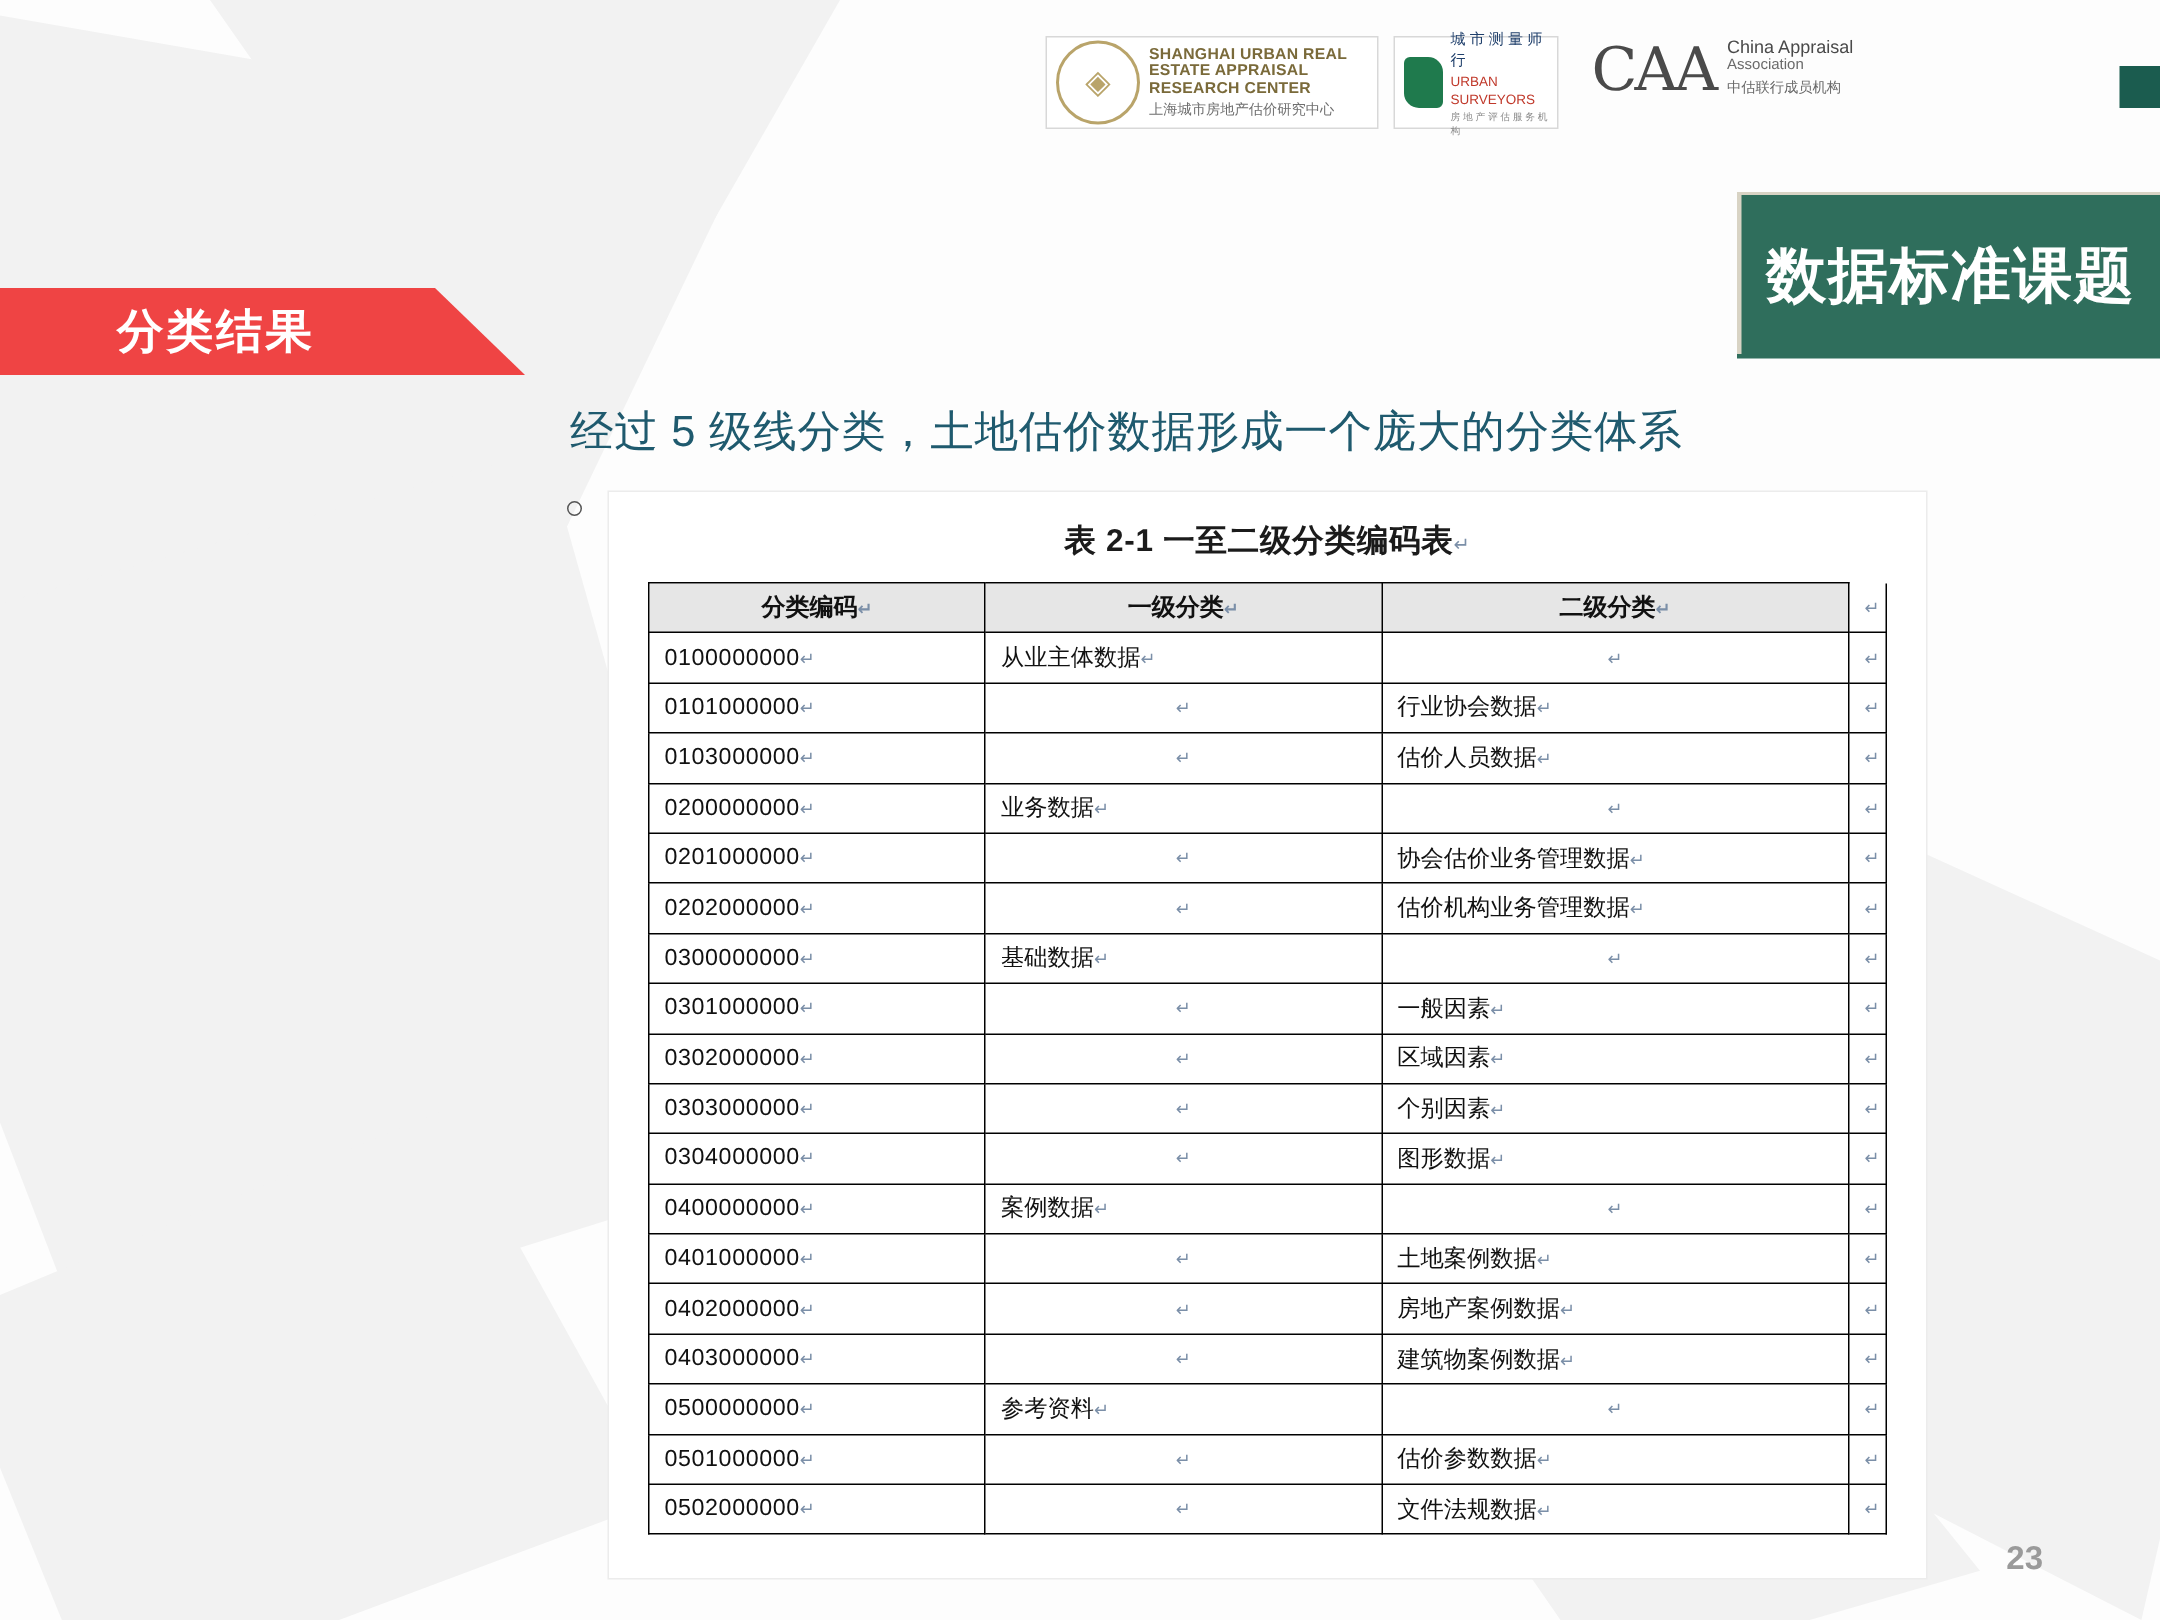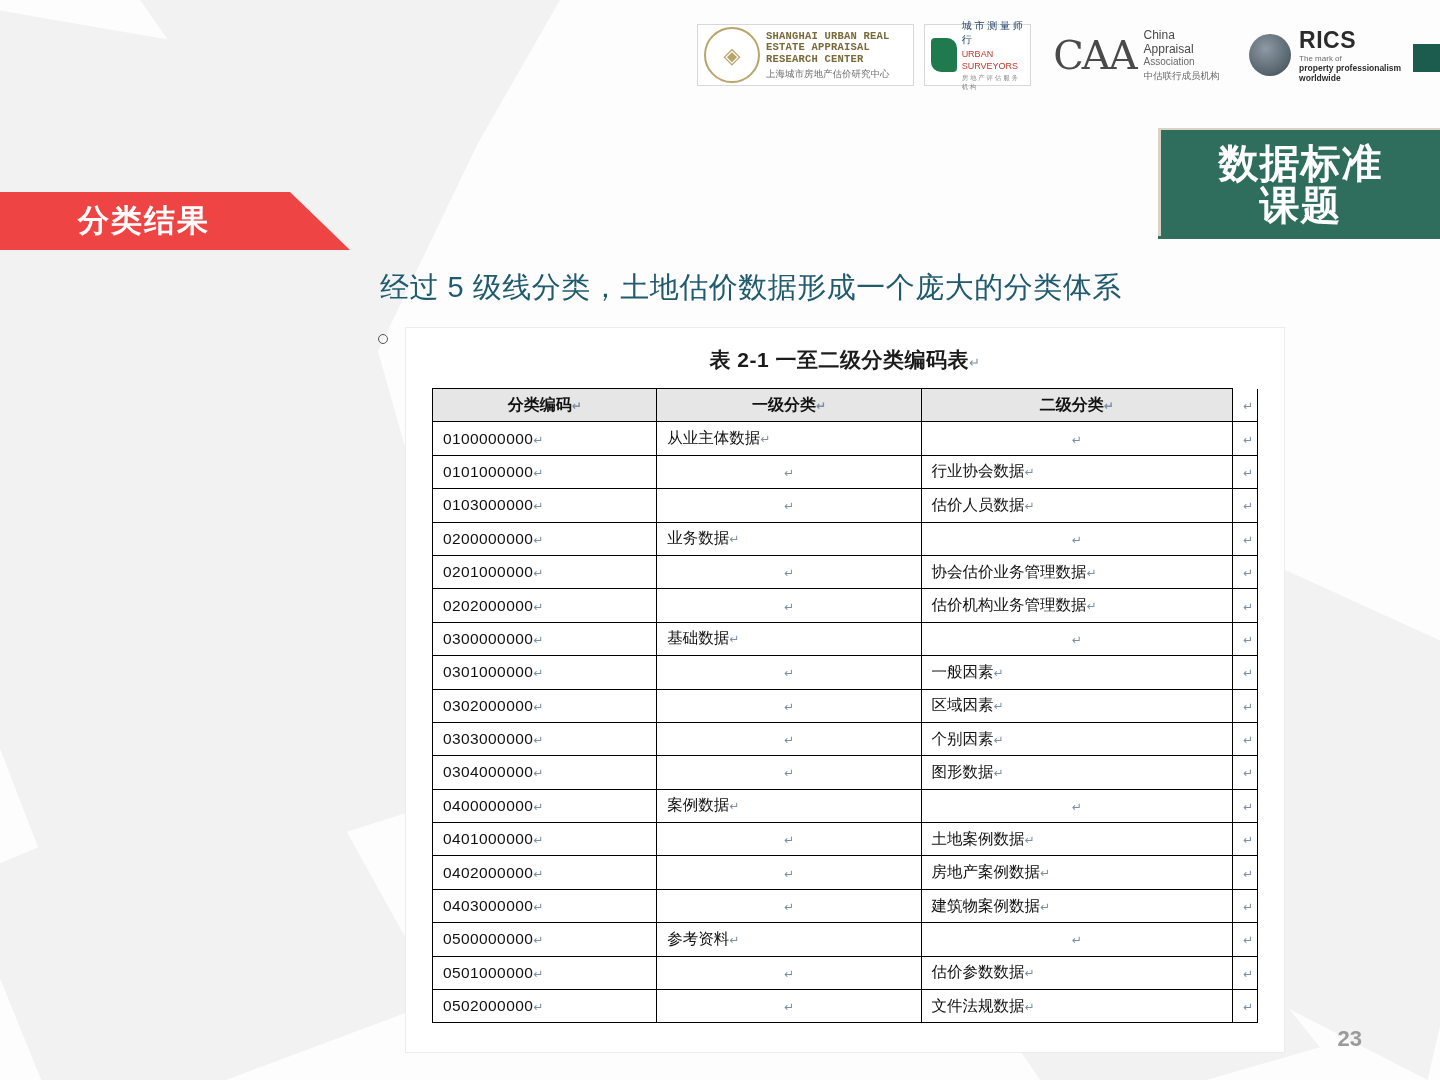--- a/index.html
+++ b/index.html
@@ -91,21 +91,21 @@
     font-family: "DejaVu Serif", serif;
   }
   .logo-1 .txt {
     line-height: 1.12;
   }
   .logo-1 .en {
     font-size: 10.5px;
     color: #7a6a3a;
     font-weight: bold;
     letter-spacing: .2px;
-    font-family: Liberation Mono, monospace;
+    font-family: Liberation Sans, sans-serif;
   }
   .logo-1 .cn {
     font-size: 9.5px;
     color: #6f6f6f;
     margin-top: 3px;
   }
   .logo-2 {
     border: 1px solid #d8d8d8;
     background: #fff;
     padding: 4px 6px;
@@ -118,21 +118,21 @@
     background: #1f7a4d;
     border-radius: 4px 10px 4px 10px;
     margin-right: 5px;
     flex: 0 0 auto;
   }
   .logo-2 .t1 { font-size: 10px; color: #1f3f6b; font-weight: normal; }
   .logo-2 .t2 { font-size: 9px; color: #c0392b; margin-top: 2px; }
   .logo-2 .t3 { font-size: 6.5px; color: #8a8a8a; margin-top: 3px; }
   .logo-3 {
     margin-left: 22px;
-    display: flex; align-items: center; height: 62px;
+    display: flex; height: 62px;
   }
   .logo-3 .caa {
     font-family: "DejaVu Serif", serif;
     font-size: 40px;
     color: #4a4a4a;
     letter-spacing: -2px;
     margin-right: 8px;
   }
   .logo-3 .caa-txt .l1 { font-size: 12px; color: #4a4a4a; }
   .logo-3 .caa-txt .l2 { font-size: 10px; color: #6a6a6a; }
@@ -171,21 +171,21 @@
     position: absolute;
     right: 0px;
     top: 128px;
     width: 282px;
     height: 110px;
     background: #2f6e5c;
     border-left: 3px solid #d8d3c4;
     border-top: 2px solid #d8d3c4;
     box-sizing: border-box;
     display: flex;
-    flex-direction: column;
+    flex-direction: row;
     align-items: center;
     justify-content: center;
     color: #ffffff;
   }
   .green-block .l1,
   .green-block .l2 {
     font-size: 40px;
     font-weight: bold;
     line-height: 1.05;
     letter-spacing: 1px;
@@ -352,28 +352,20 @@
 
   <div class="logo-3">
     <div class="caa">CAA</div>
     <div class="caa-txt">
       <div class="l1">China Appraisal</div>
       <div class="l2">Association</div>
       <div class="l3">中估联行成员机构</div>
     </div>
   </div>
 
-  <div class="logo-4">
-    <div class="globe"></div>
-    <div>
-      <div class="rics">RICS</div>
-      <div class="rics-sub1">The mark of</div>
-      <div class="rics-sub2">property professionalism worldwide</div>
-    </div>
-  </div>
 </div>
 <div class="logo-5"></div>
 
 <div class="green-block">
   <div class="l1">数据标准</div>
   <div class="l2">课题</div>
 </div>
 <div class="green-underline"></div>
 
 <div class="ribbon">

